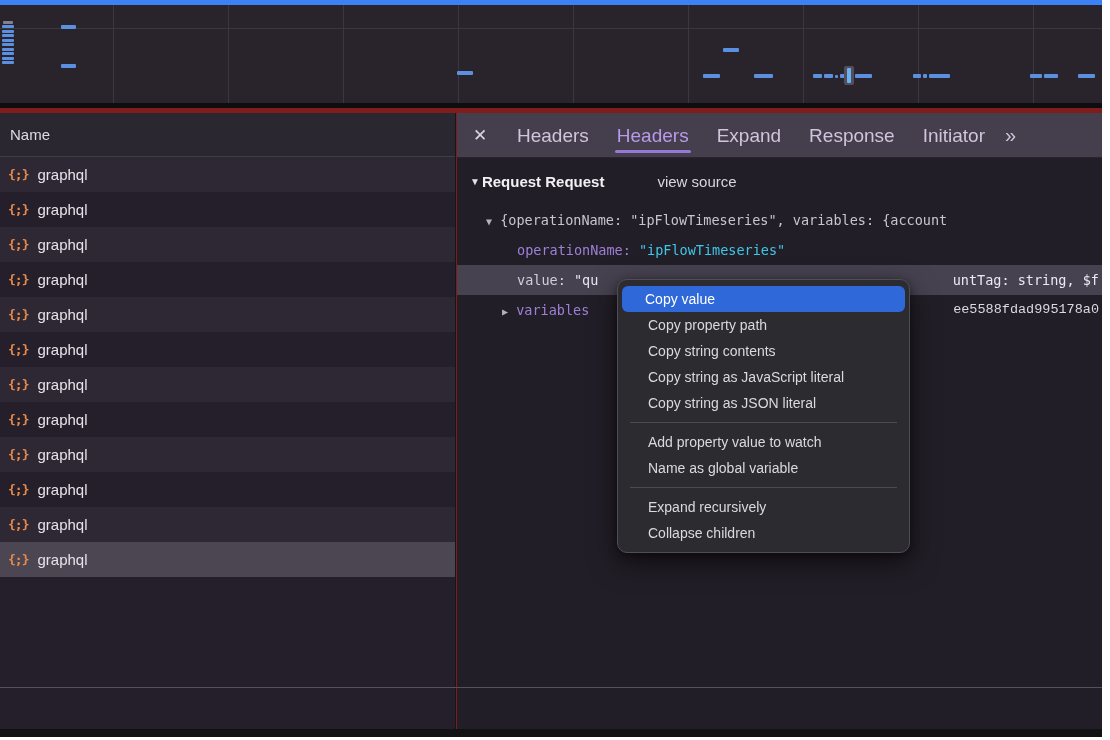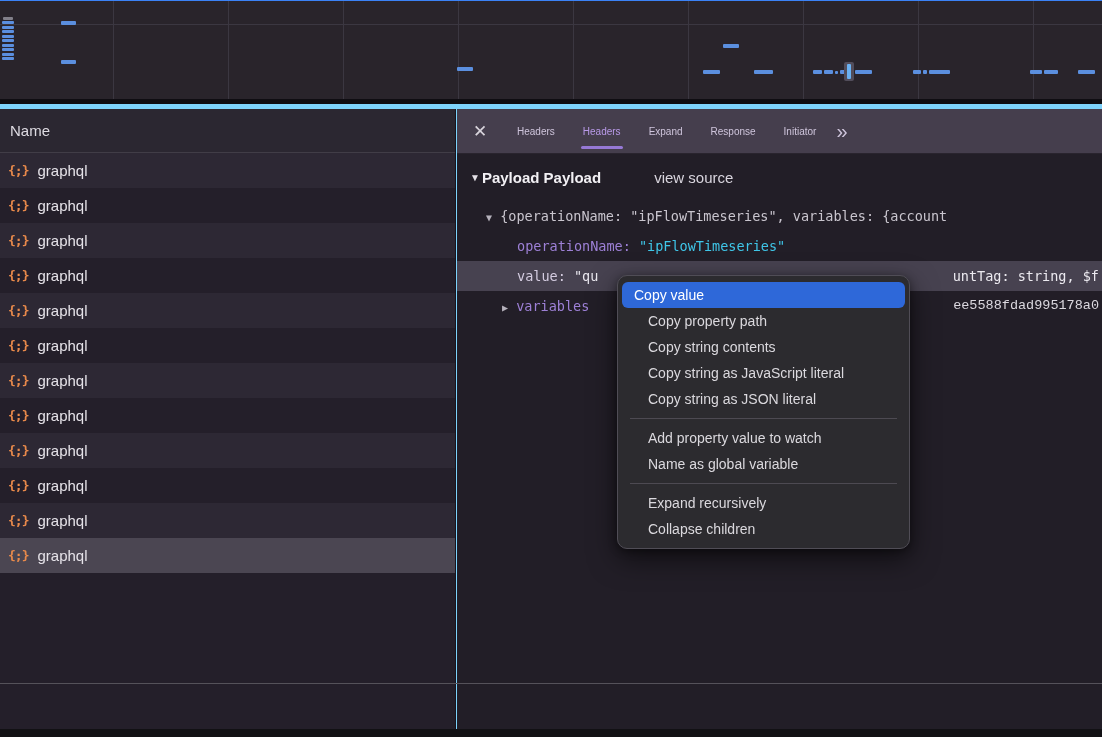--- a/index.html
+++ b/index.html
@@ -4,22 +4,22 @@
 <style>
   * { box-sizing: border-box; }
   html,body { margin:0; padding:0; }
   body {
     width:1110px; height:740px; position:relative; overflow:hidden;
     background:#ffffff;
     font-family:"Liberation Sans", sans-serif;
   }
   .devtools-window {
     position:absolute; left:0; top:0; width:1102px; height:737px;
-    background:#7dd3fc; overflow:hidden;
-    border-top:1px solid #3b82f6;
+    background:#7f1d1d; overflow:hidden;
+    border-top:5px solid #3b82f6;
     border-bottom:8px solid #121114;
   }
   
   .waterfall {
     position:absolute; left:0; top:0; width:100%; height:103px;
     background:#29242b; border-bottom:5px solid #0f0d12;
   }
   .wf-vline { position:absolute; top:0; bottom:0; width:1px; background:#3b3741; }
   .wf-hline { position:absolute; left:0; right:0; top:23px; height:1px; background:#3b3741; }
   .wf-bar { position:absolute; border-radius:1px; }
@@ -50,21 +50,21 @@
   }
   
   .tabbar {
     height:45px; background:#453e4d; display:flex; align-items:center;
     border-bottom:1px solid #29242e;
   }
   .tab-close {
     width:46px; text-align:center; color:#d8d4dc; font-size:17px; cursor:default;
   }
   .tab { position:relative; padding:0 14px; height:45px; line-height:45px;
-    color:#cfc5dc; font-size:10px; }
+    color:#cfc5dc; font-size:19px; }
   .tab.active { color:#b99ae9; }
   .tab.active::after {
     content:""; position:absolute; left:12px; right:12px; bottom:5px;
     height:3px; border-radius:1.5px; background:#9679d6;
   }
   .tab-overflow { margin-left:6px; color:#cfc5dc; font-size:20px; line-height:45px; }
   
   .payload-title {
     position:absolute; left:13px; top:60px; display:flex; align-items:center;
     font-size:15px; color:#f2f0f4;
@@ -95,21 +95,21 @@
     position:absolute; left:617px; top:274px; width:293px;
     background:#2c2b2f; border:1px solid #504d56; border-radius:10px;
     padding:6px 0; z-index:20;
     box-shadow:0 10px 28px rgba(0,0,0,0.55), 0 2px 8px rgba(0,0,0,0.4);
   }
   .menu-item {
     height:26px; line-height:26px; padding-left:30px; font-size:14px;
     color:#dbd9de; white-space:nowrap;
   }
   .menu-item.highlighted {
-    background:#2e68d9; color:#ffffff; margin:0 4px; padding-left:12px;
+    background:#2e68d9; color:#ffffff; margin:0 4px; padding-left:23px;
     border-radius:6px;
   }
   .menu-sep { height:1px; background:#4d4a52; margin:6px 12px; }
 </style>
 </head>
 <body>
 
 <div class="devtools-window">
 
   <div class="waterfall">
@@ -220,21 +220,21 @@
           <div class="tab active">Headers</div>
           <div class="tab">Expand</div>
           <div class="tab">Response</div>
           <div class="tab">Initiator</div>
         </div>
       <div class="tab-overflow">»</div>
     </div>
 
     <div class="payload-title">
       <span class="tri">▼</span>
-      <span class="title">Payload Payload</span>
+      <span class="title">Request Request</span>
       <span class="view-source">view source</span>
     </div>
 
     <div class="tree">
       <div class="tree-row row-summary"><span class="tri">▼</span> <span>{operationName: "ipFlowTimeseries", variables: {account</span></div>
 
       <div class="tree-row row-op"><span class="t-key">operationName: </span><span class="t-str">"ipFlowTimeseries"</span></div>
 
       <div class="tree-row row-query"><span class="q-key">value: </span><span>"qu</span><span class="right-frag">untTag: string, $f</span></div>
 

